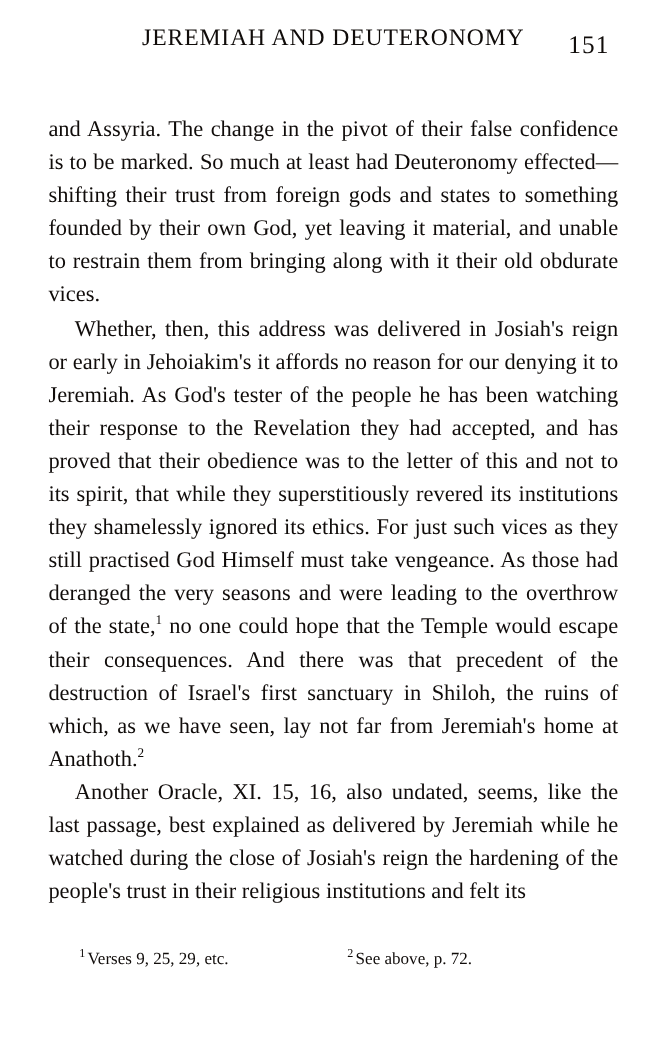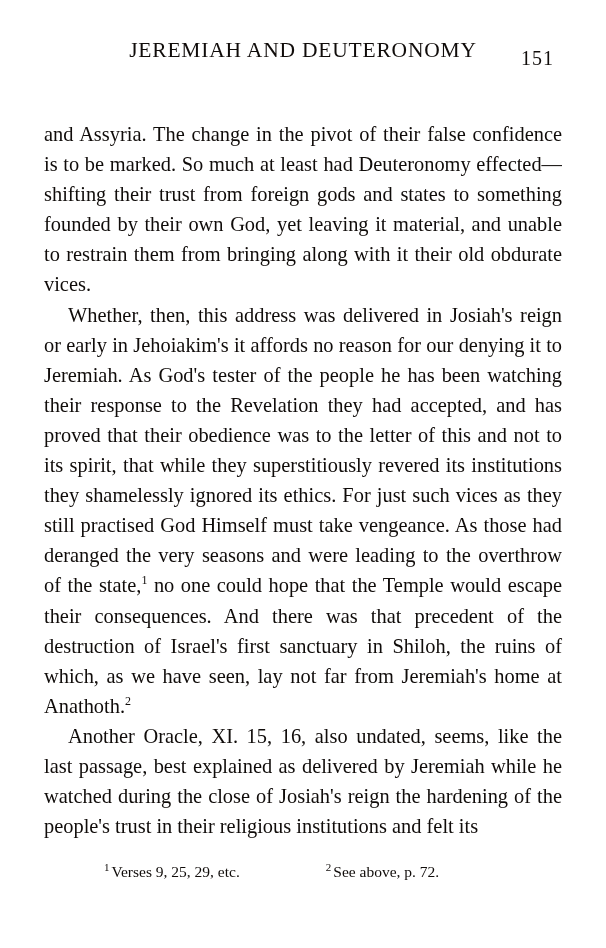--- a/index.html
+++ b/index.html
@@ -14,42 +14,42 @@
     font-family: "Liberation Serif", serif;
     color: #100c0a;
     overflow: hidden;
   }
   .page {
     position: absolute;
     left: 0; top: 0;
     width: 606px;
     height: 948px;
     box-sizing: border-box;
-    padding: 38px 44px 0 44px;
+    padding: 22px 44px 0 44px;
   }
   .header {
     display: flex;
     align-items: baseline;
     justify-content: center;
     position: relative;
     height: 34px;
     margin-bottom: 16px;
   }
   .header-title {
     font-size: 21.5px;
     letter-spacing: 0.8px;
     font-variant: normal;
     text-transform: uppercase;
     white-space: nowrap;
   }
   .header-pagenum {
     position: absolute;
     right: 8px;
     bottom: 2px;
-    font-size: 20px;
+    font-size: 23px;
     letter-spacing: 1px;
   }
   .body-text {
     font-size: 20.4px;
     line-height: 30.1px;
     text-align: justify;
     text-justify: inter-word;
     margin-top: 47px;
   }
   .para {
@@ -71,22 +71,22 @@
     left: 44px;
     right: 44px;
     top: 862px;
     display: flex;
     font-size: 15.5px;
     line-height: 20px;
   }
   .footnote {
     white-space: nowrap;
   }
-  .footnote-1 { margin-left: 60px; }
-  .footnote-2 { margin-left: 86px; }
+  .footnote-1 { margin-left: 28px; }
+  .footnote-2 { margin-left: 108px; }
   .fn-marker {
     font-size: 11px;
     vertical-align: super;
     line-height: 0;
     margin-right: 2px;
   }
 </style>
 </head>
 <body>
 

